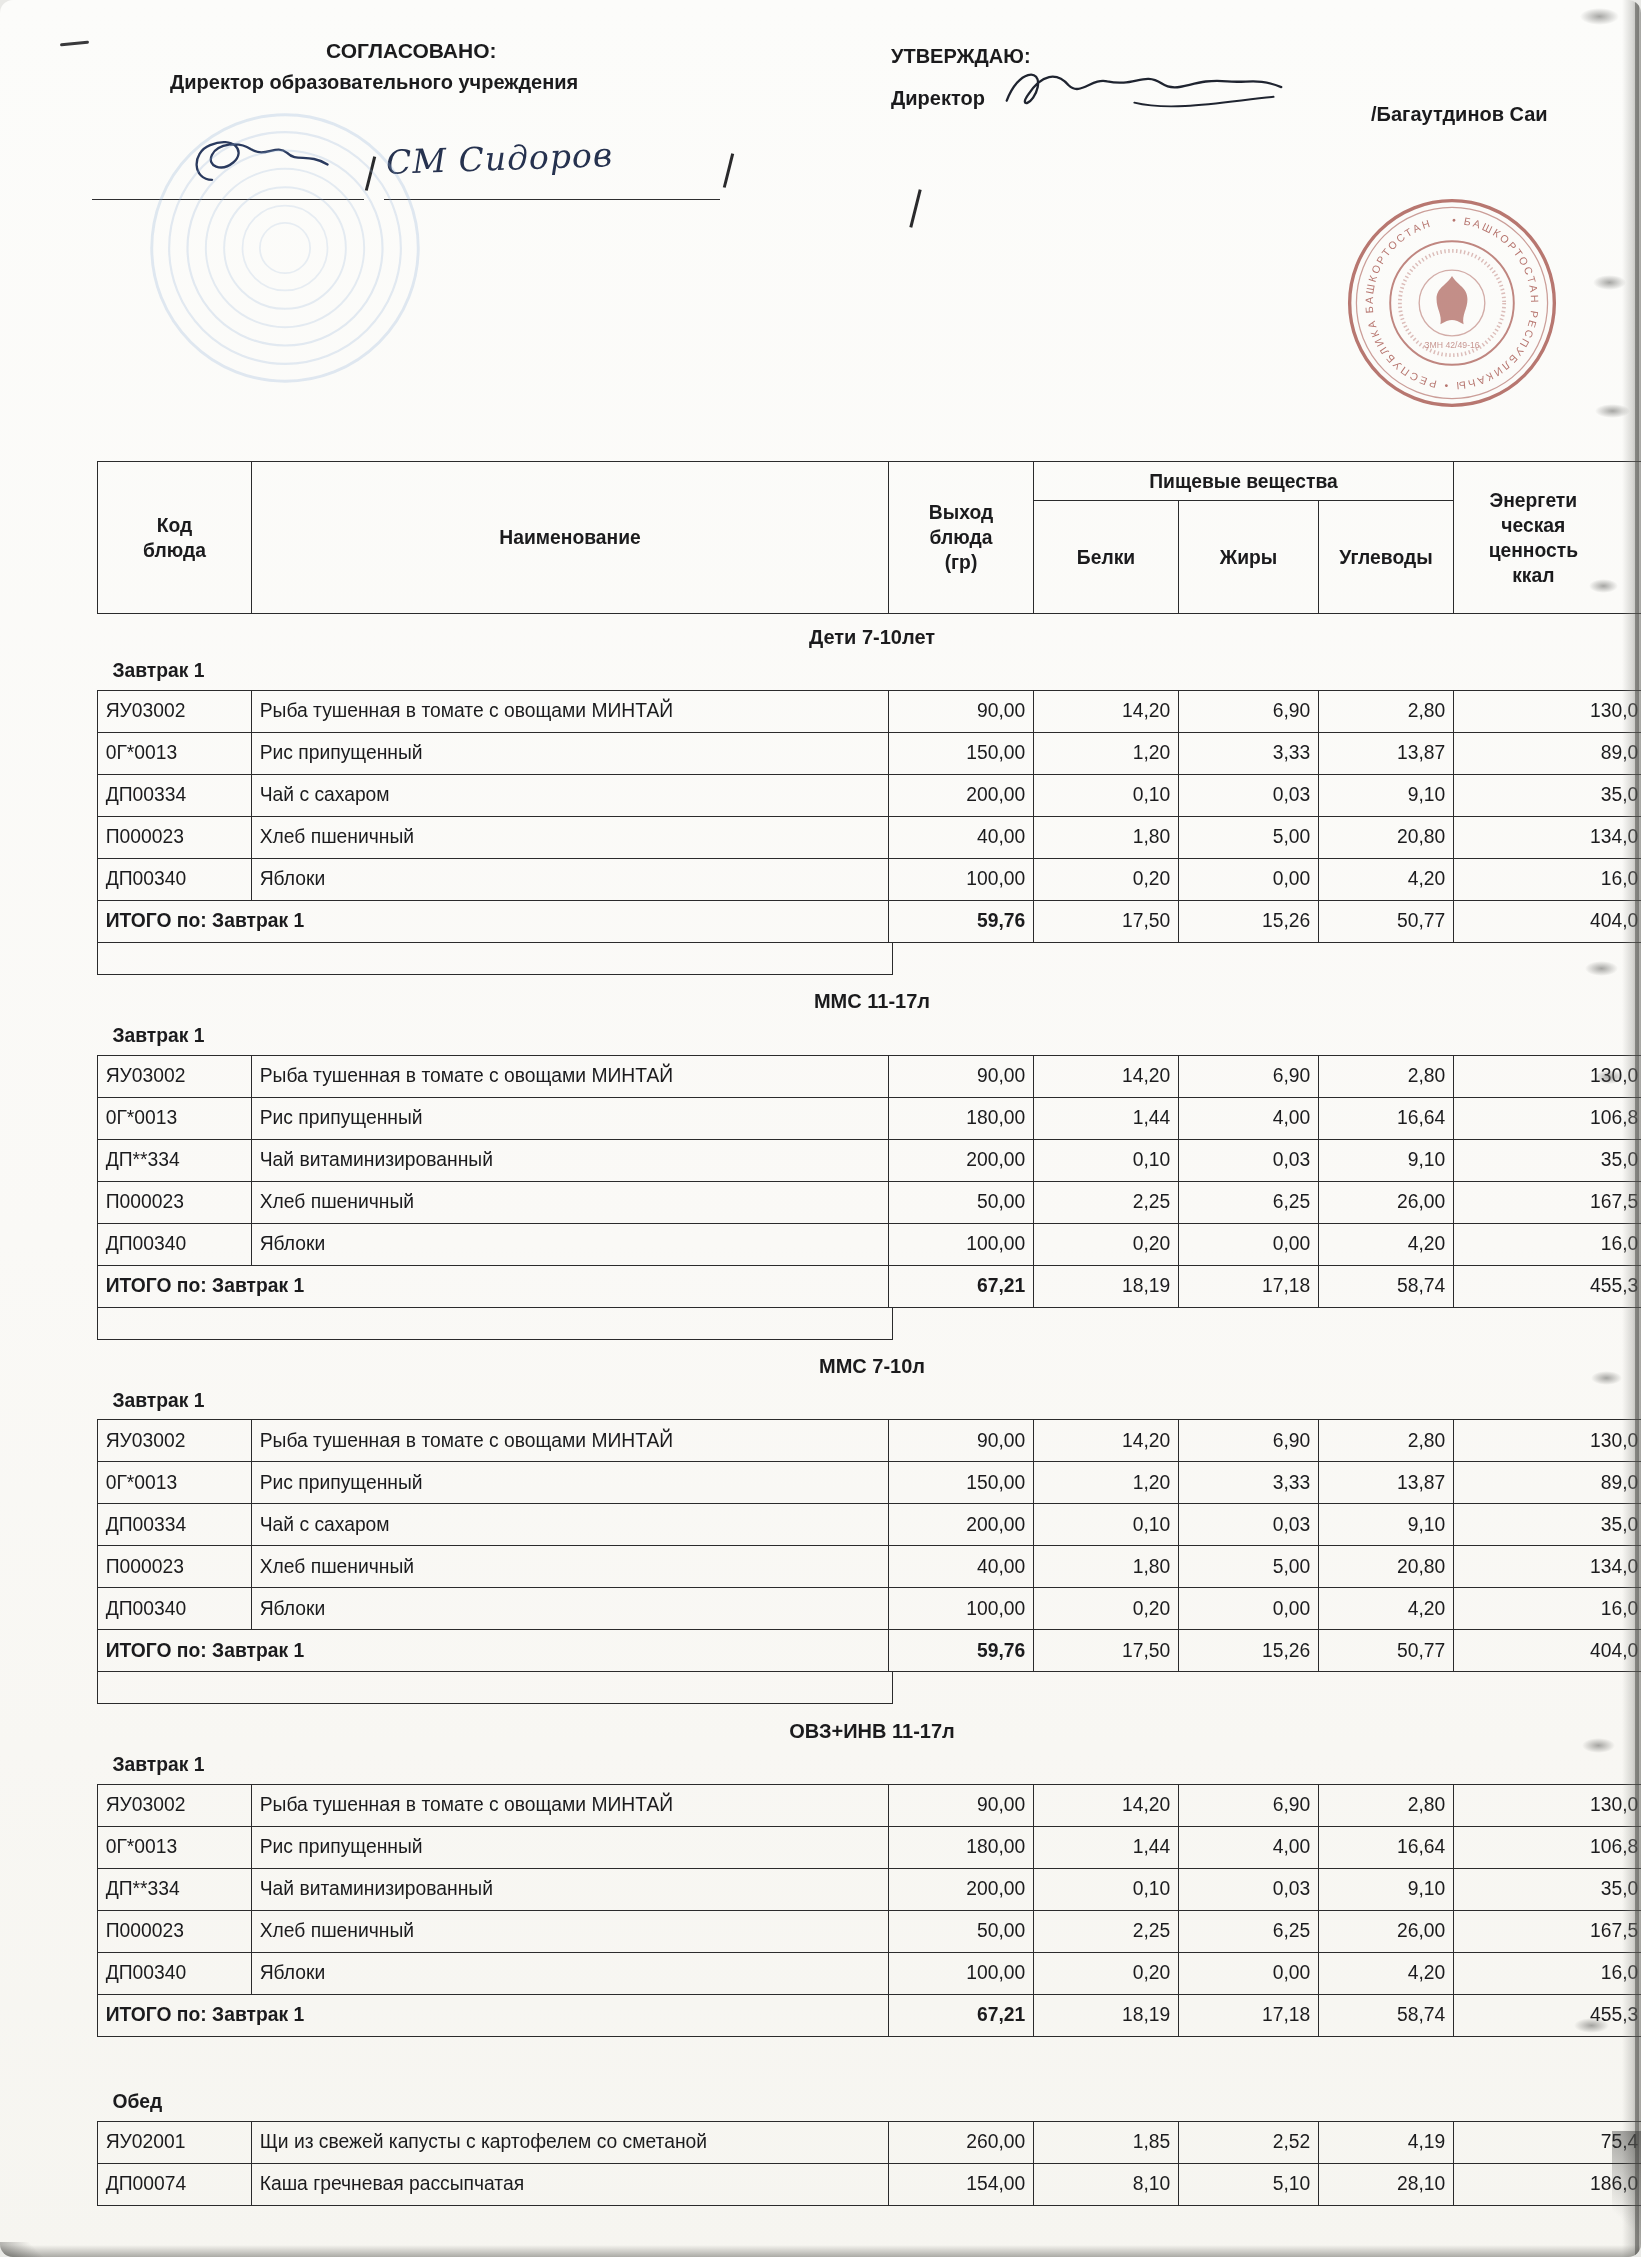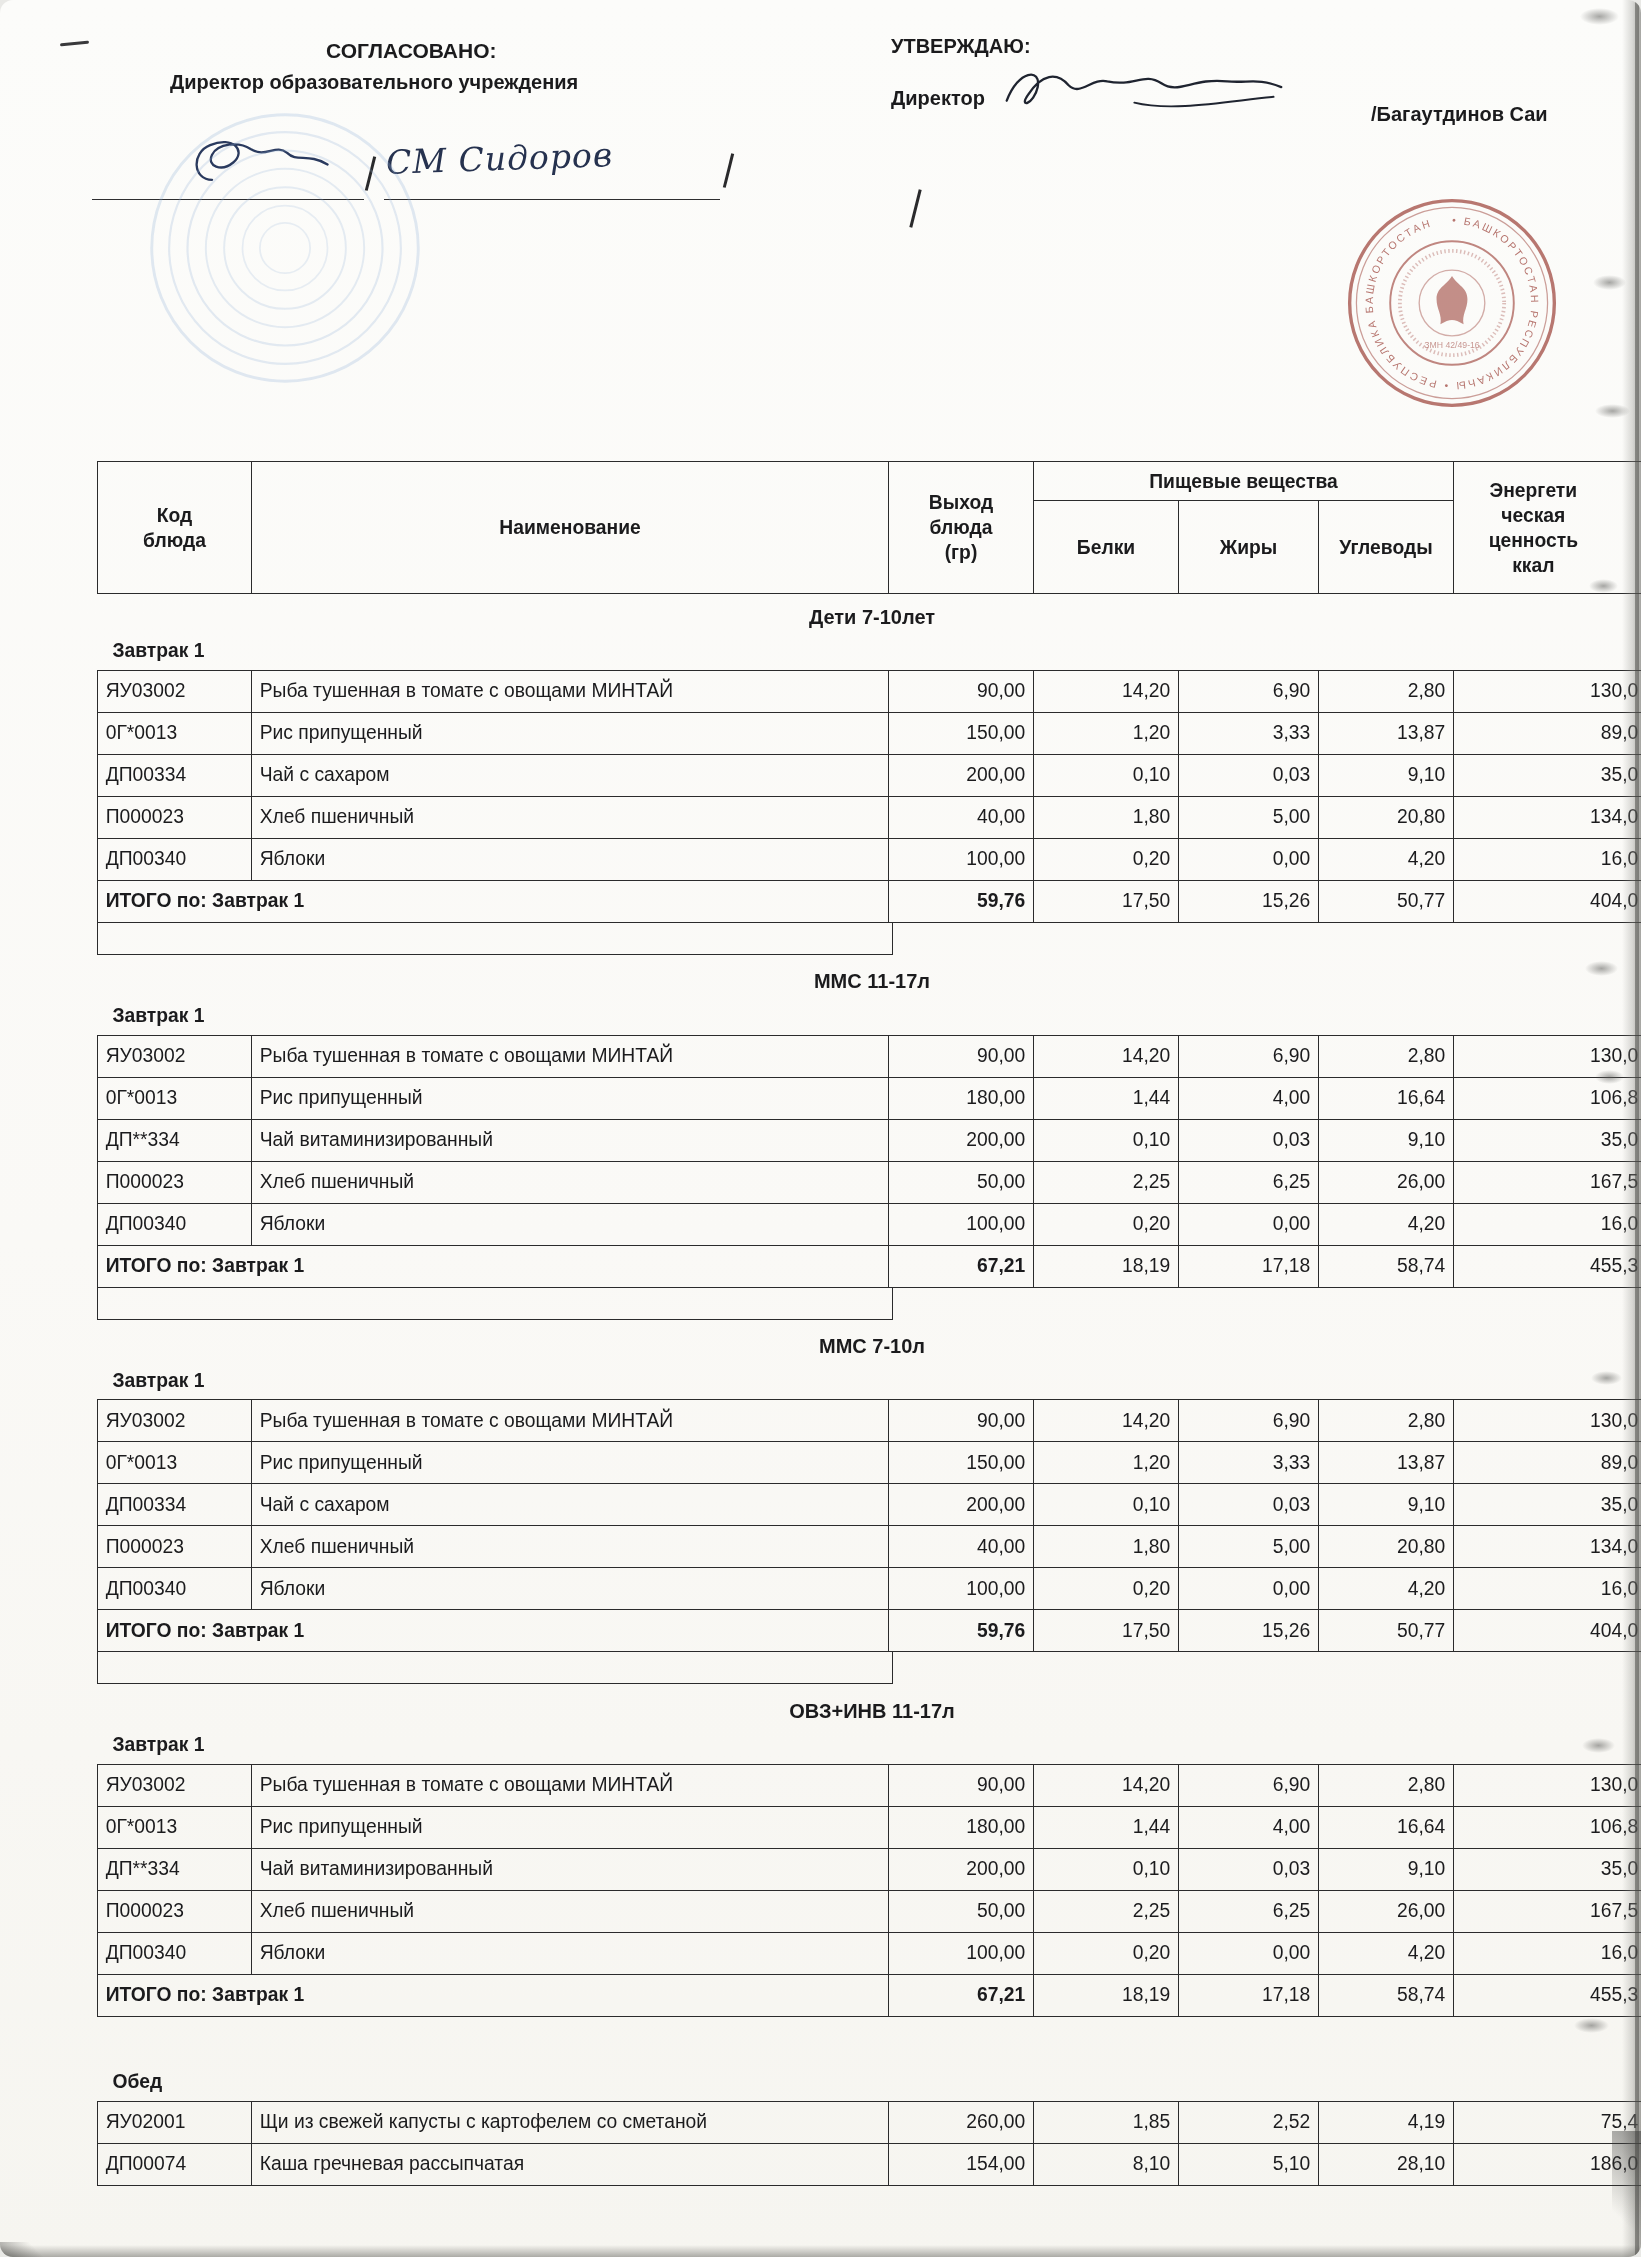--- a/index.html
+++ b/index.html
@@ -7,21 +7,21 @@
   body { width: 1641px; height: 2257px; overflow: hidden; background: #e9e9e6; }
   .page {
     position: relative; width: 1641px; height: 2257px; overflow: hidden;
     background: linear-gradient(180deg, #fcfcfa 0%, #faf9f6 55%, #f6f5f0 100%);
     font-family: "Liberation Sans", sans-serif; color: #1b1b1d; border-radius: 13px;
   }
   .abs { position: absolute; }
   
   .agreed-label   { left: 326px; top: 39px;  font-size: 21px; font-weight: bold; }
   .agreed-role    { left: 170px; top: 71px;  font-size: 20px; font-weight: bold; }
-  .approved-label { left: 891px; top: 35px;  font-size: 20px; font-weight: bold; }
+  .approved-label { left: 891px; top: 45px;  font-size: 20px; font-weight: bold; }
   .approved-role  { left: 891px; top: 87px;  font-size: 20px; font-weight: bold; }
   .approved-name  { left: 1371px; top: 103px; font-size: 20px; font-weight: bold; white-space: nowrap; }
   .sig-name { left: 386px; top: 139px; font-size: 33px; font-style: italic;
               font-family: "DejaVu Serif", serif; color: #26324f;
               transform: rotate(-2deg); letter-spacing: 1px; }
   .underline { height: 0; border-bottom: 1.9px solid #2e2e30; }
   .u1 { left: 92px;  top: 199px; width: 272px; }
   .u2 { left: 384px; top: 199px; width: 336px; }
   .pen-slash { width: 2.9px; height: 35px; background: #2a2a2c; transform: rotate(14deg); }
   .ps1 { left: 369px; top: 156px; }
@@ -40,21 +40,21 @@
   .table-area { left: 97px; top: 461px; width: 1550px; }
   table.menu { border-collapse: collapse; table-layout: fixed; width: 1550px; }
   table.menu td { border: 1.9px solid #2b2b2c; font-size: 19.3px; height: 42px;
                   padding: 1.9px 7.7px; overflow: hidden; vertical-align: middle; }
   col.w1 { width: 154px; } col.w2 { width: 637px; } col.w3 { width: 145px; }
   col.w4 { width: 145px; } col.w5 { width: 140px; } col.w6 { width: 135px; }
   col.w7 { width: 193px; }
   .header-table td { font-weight: bold; text-align: center; white-space: pre-line;
                      font-size: 20px; line-height: 25px; }
   .header-table tr.r1 td { height: 39px; }
-  .header-table tr.r2 td { height: 93px; }
+  .header-table tr.r2 td { height: 113px; }
   .hc-energy { padding-right: 41px !important; }
   td.c-code { text-align: left; padding-left: 7.7px; margin-top: 25px; }
   td.c-name { text-align: left; padding-left: 9.7px; }
   td.c-num  { text-align: right; padding-right: 9.7px; }
   td.c-energy { padding-right: 60px; }
   td.c-total-label { font-weight: bold; text-align: left; padding-left: 7.7px; }
   .tv-b { font-weight: bold; }
   .group-title { font-size: 20px; font-weight: bold; text-align: center; margin: 11.6px 0 11.6px; }
   .meal-label  { font-size: 19.3px; font-weight: bold; margin: 0 0 7.7px 15.4px; }
   .meal + .meal { margin-top: 54px; }

